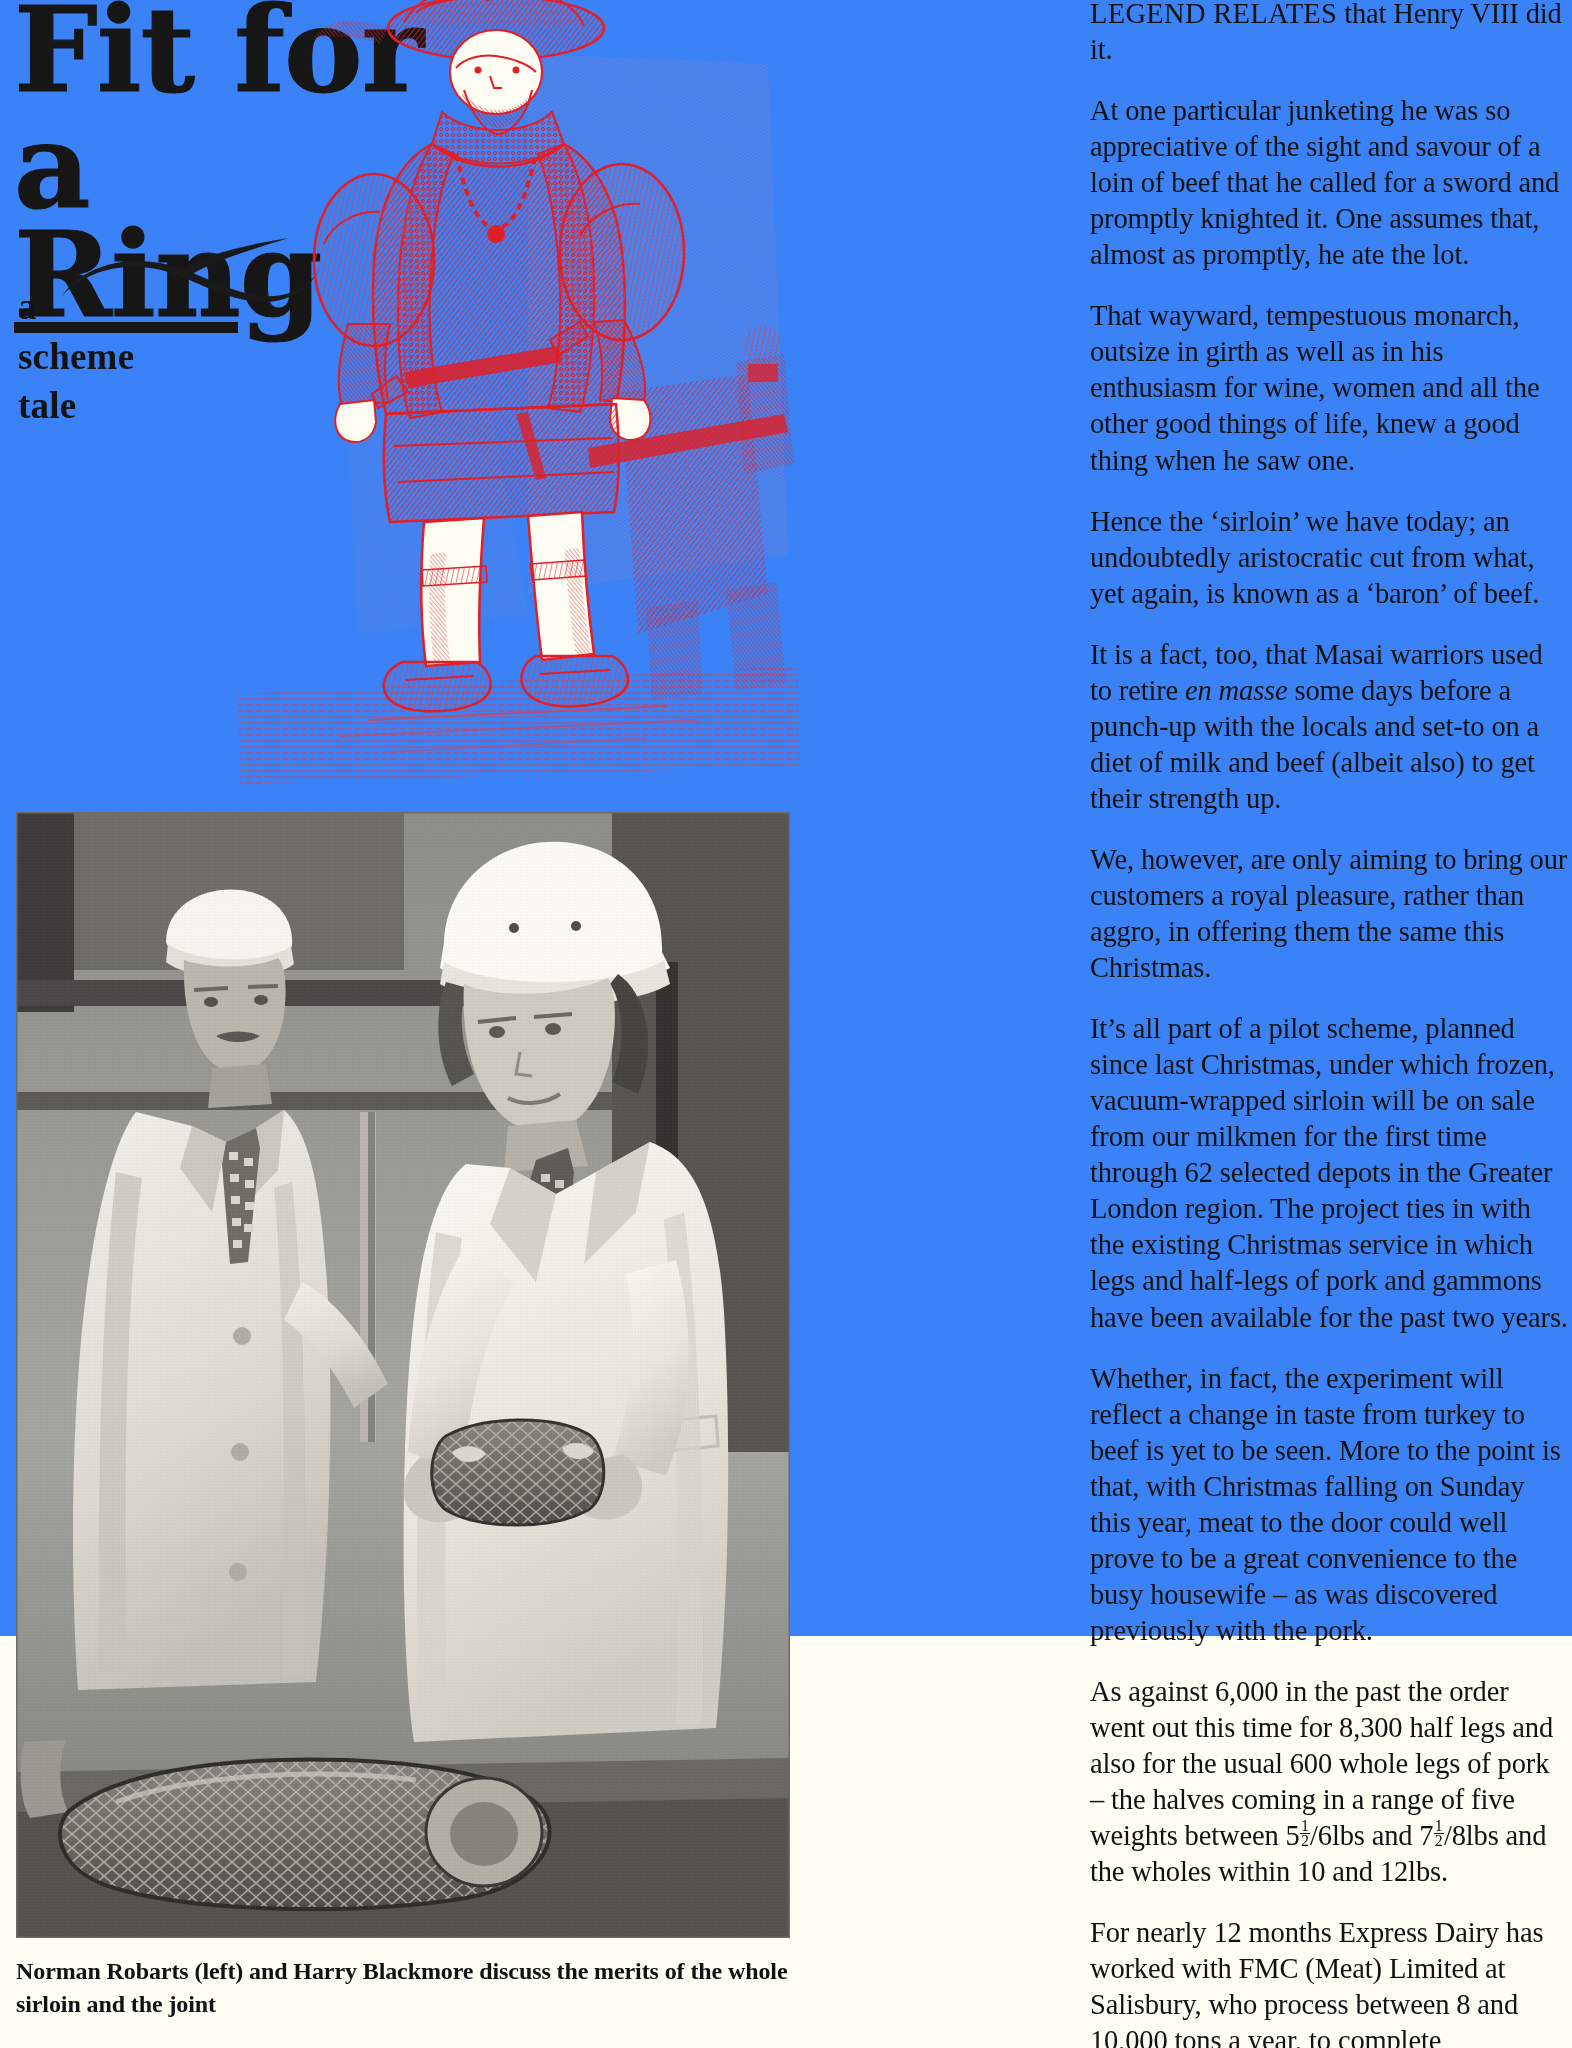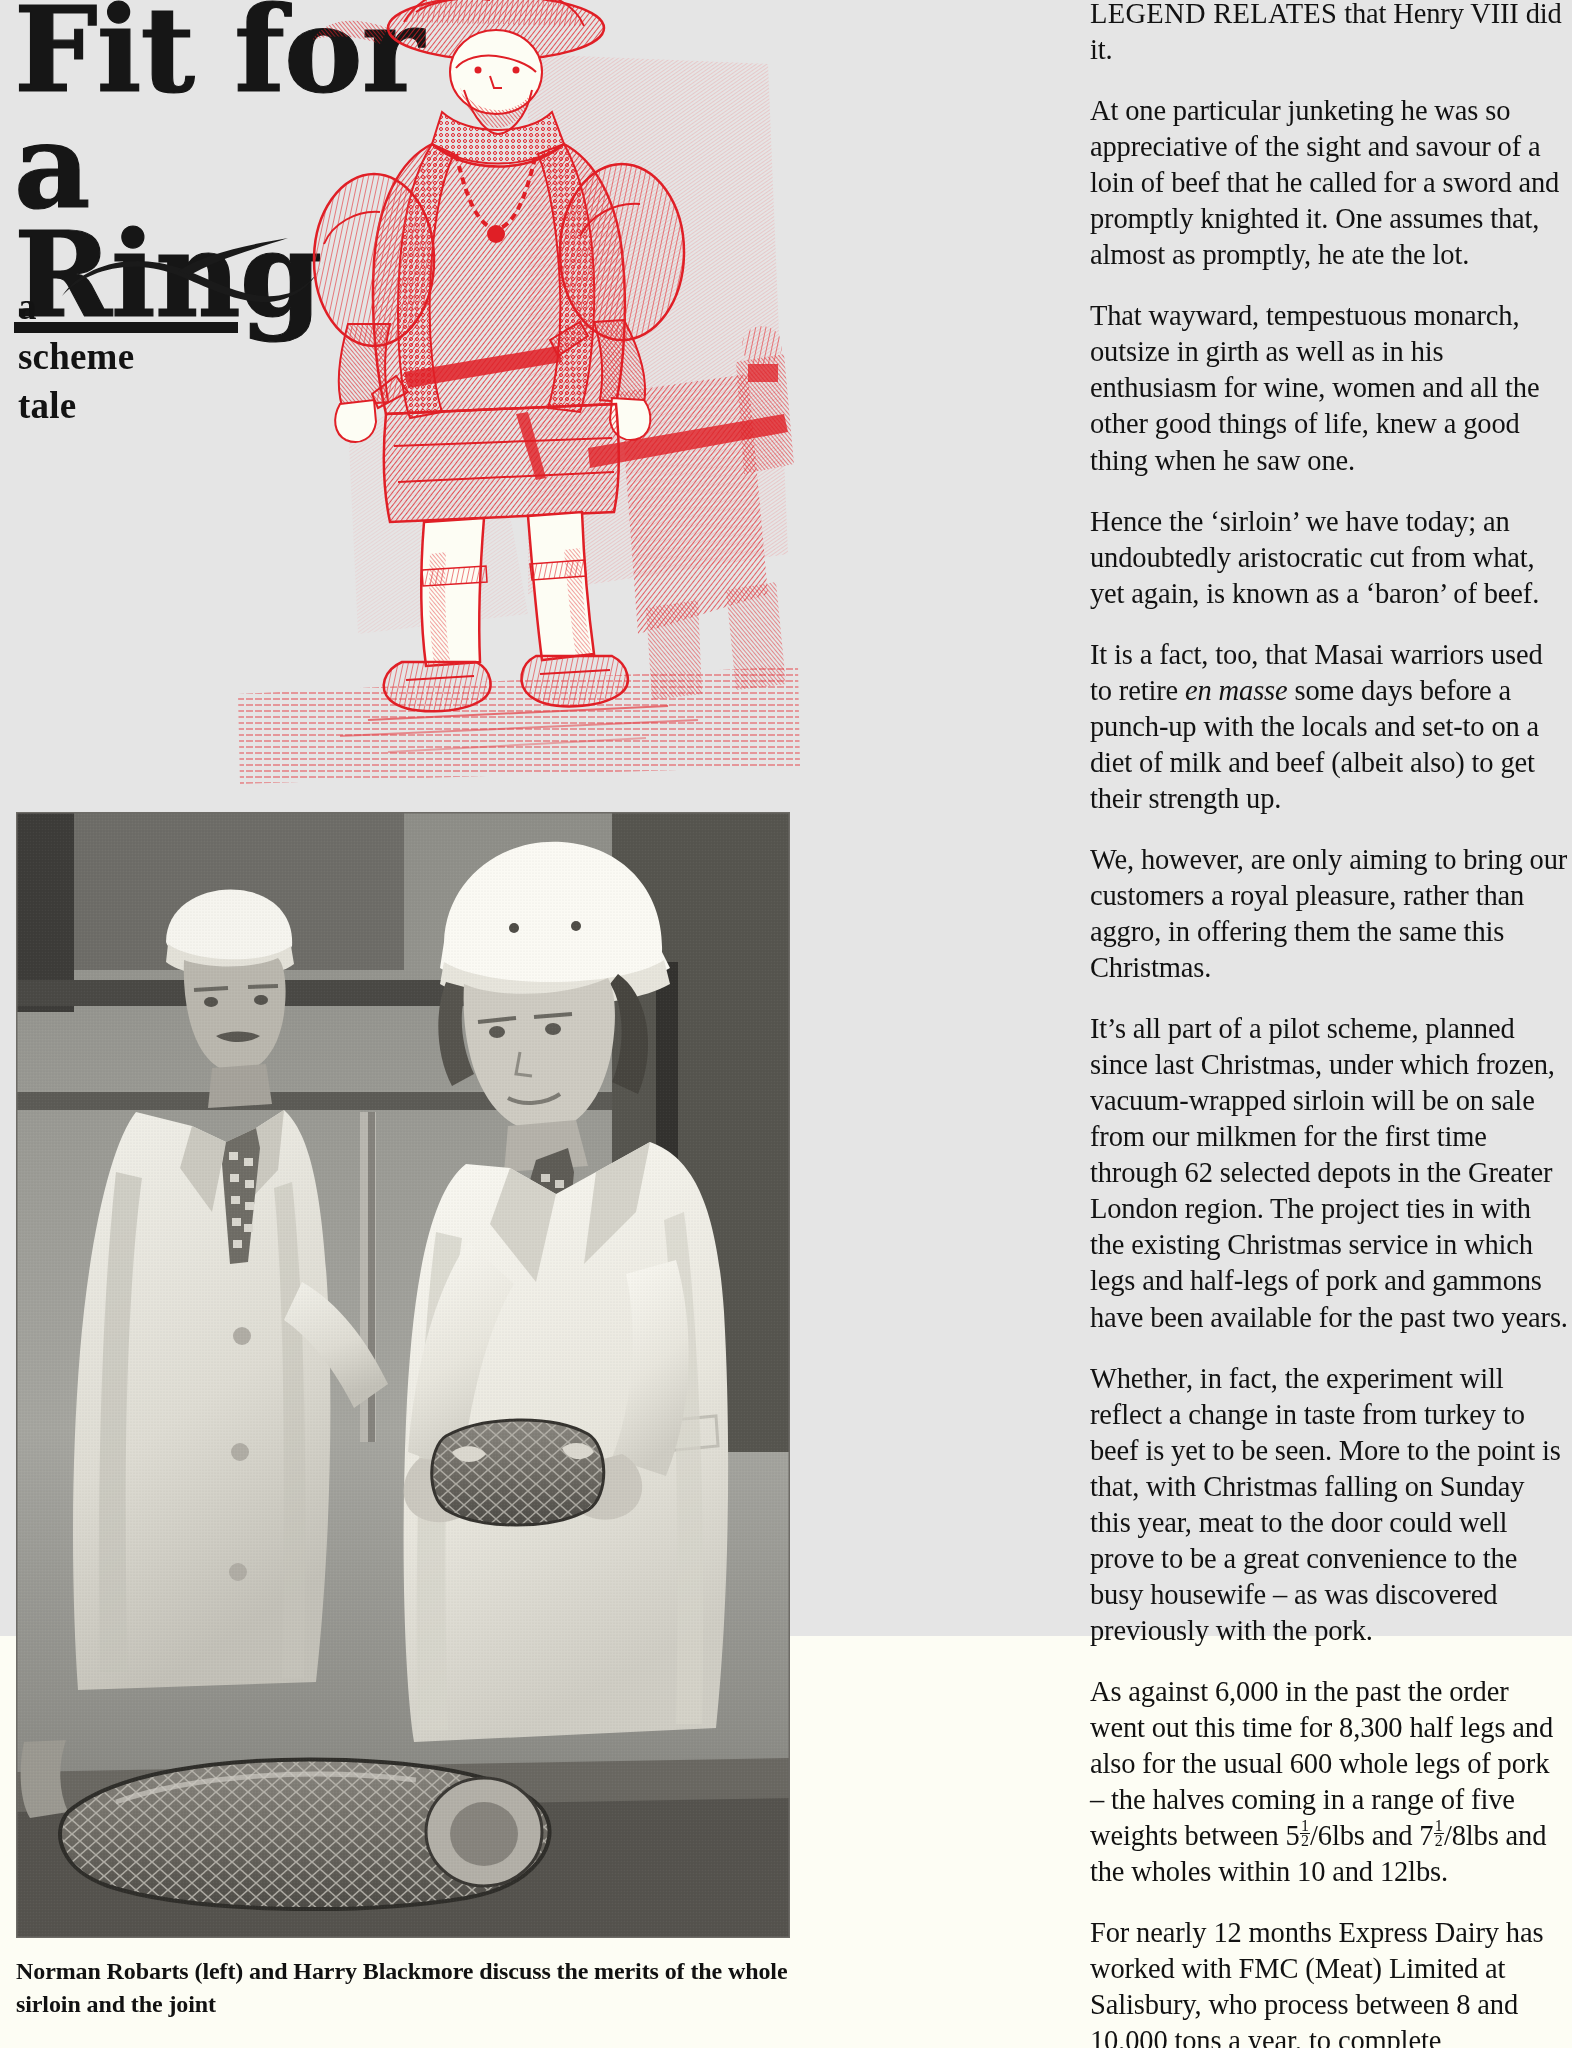--- a/index.html
+++ b/index.html
@@ -3,21 +3,21 @@
 <meta charset="utf-8">
 <style>
   html,body{margin:0;padding:0;}
   body{
     width:1572px;height:2048px;
     background:#fdfdf4;
     font-family:"Liberation Serif",serif;
     overflow:hidden;
     position:relative;
   }
-  .page{position:relative;width:1572px;height:1636px;background:#e5e5e5;}
+  .page{position:relative;width:1572px;height:1636px;background:#3b82f6;}
 
   
   .left-col{position:absolute;left:0;top:0;width:810px;height:2048px;}
 
   .masthead{position:absolute;left:14px;top:-8px;width:420px;}
   .masthead-title{
     font-family:"DejaVu Serif",serif;
     font-weight:bold;
     font-size:118px;
     line-height:0.98;

